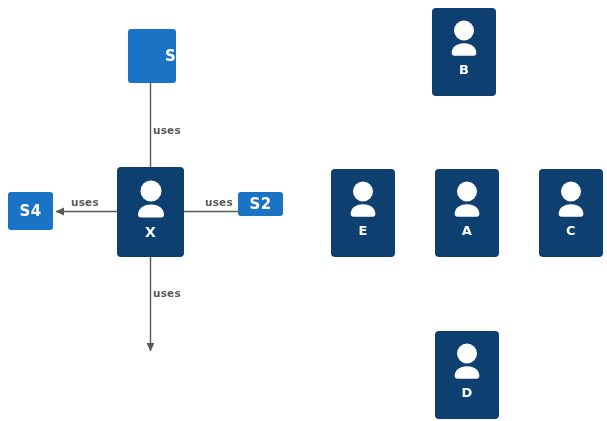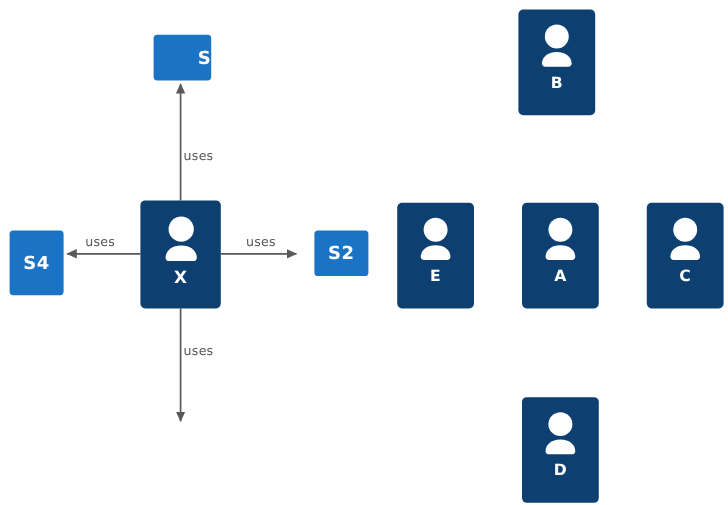--- a/index.html
+++ b/index.html
@@ -46,21 +46,21 @@
     font-weight:bold;
     line-height:1;
     letter-spacing:0.3px;
   }
 
   
   .elabel{
     position:absolute;
     color:#595959;
     font-size:10.5px;
-    font-weight:normal;
+    font-weight:bold;
     letter-spacing:0.2px;
     white-space:nowrap;
   }
 </style>
 </head>
 <body>
 
 <div id="canvas">
 
   <svg class="edges" viewBox="0 0 607 421" xmlns="http://www.w3.org/2000/svg">
@@ -77,23 +77,23 @@
     <line x1="184" y1="211.5" x2="247" y2="211.5" stroke="#595959" stroke-width="1.4" marker-end="url(#ah)"></line>
 
     <line x1="117" y1="211.5" x2="56" y2="211.5" stroke="#595959" stroke-width="1.4" marker-end="url(#ah)"></line>
   </svg>
 
   <div class="elabel" style="left:153px;top:124px;">uses</div>
   <div class="elabel" style="left:205px;top:196px;">uses</div>
   <div class="elabel" style="left:153px;top:287px;">uses</div>
   <div class="elabel" style="left:71px;top:196px;">uses</div>
 
-  <div class="svc" style="left:128px;top:29px;width:45px;height:38px;padding-left:48px;">S1</div>
-  <div class="svc" style="left:262px;top:192px;width:45px;height:38px;">S2</div>
-  <div class="svc" style="left:8px;top:192px;width:45px;height:54px;">S4</div>
+  <div class="svc" style="left:128px;top:29px;width:45px;height:54px;padding-left:48px;">S1</div>
+  <div class="svc" style="left:238px;top:192px;width:45px;height:24px;">S2</div>
+  <div class="svc" style="left:8px;top:192px;width:45px;height:38px;">S4</div>
 
   <div class="actor" style="left:117px;top:167px;width:67px;height:90px;padding-top:12px;">
     <svg class="person" width="40" height="42" viewBox="0 0 40 42" xmlns="http://www.w3.org/2000/svg">
       <circle cx="20" cy="12" r="10.5" fill="#ffffff"></circle>
       <path d="M20 25.5c-8.2 0-13 4.6-13 10.2 0 1.7 1.2 2.8 2.9 2.8h20.2c1.7 0 2.9-1.1 2.9-2.8 0-5.6-4.8-10.2-13-10.2z" fill="#ffffff"></path>
     </svg>
     <div class="alabel" style="margin-top:4px;font-size:14px;">X</div>
   </div>
 
   <div class="actor" style="left:432px;top:8px;width:64px;height:88px;padding-top:11px;">

